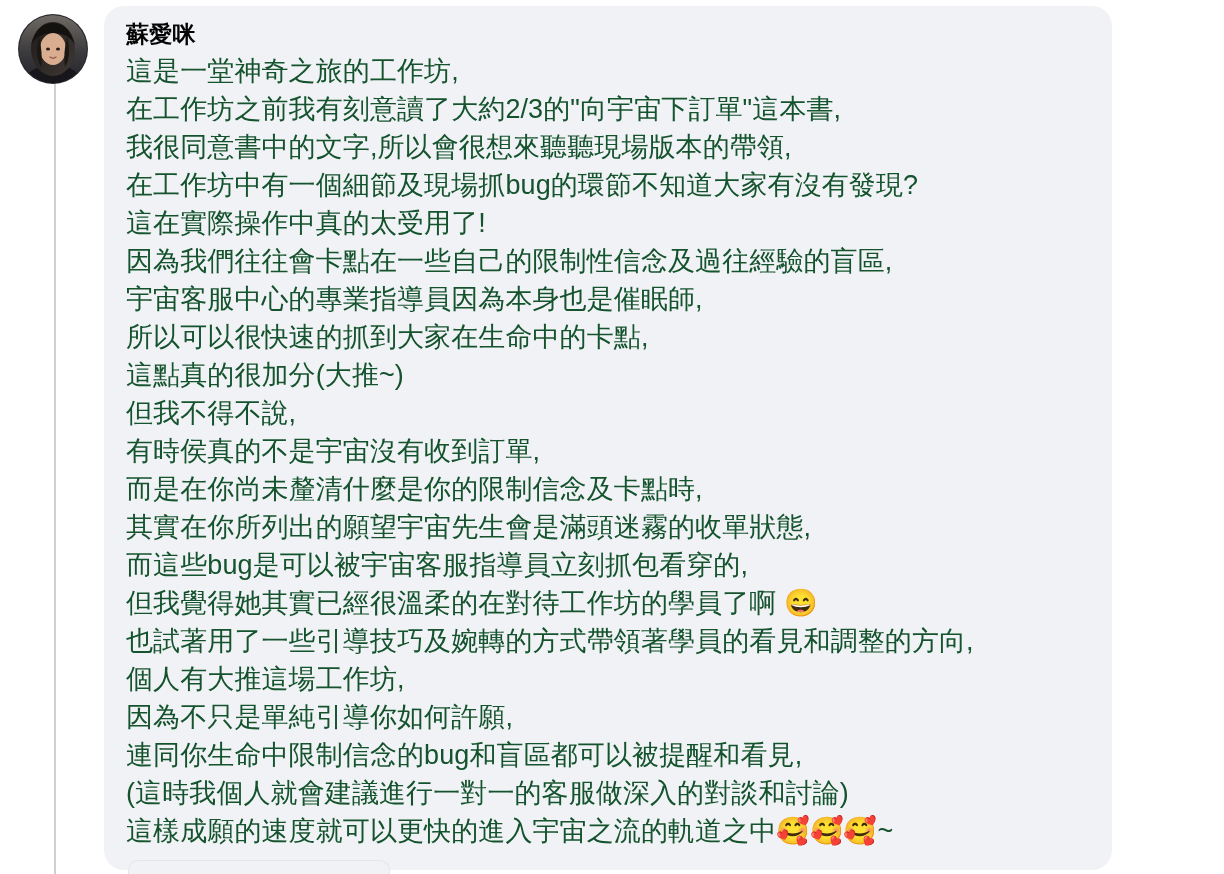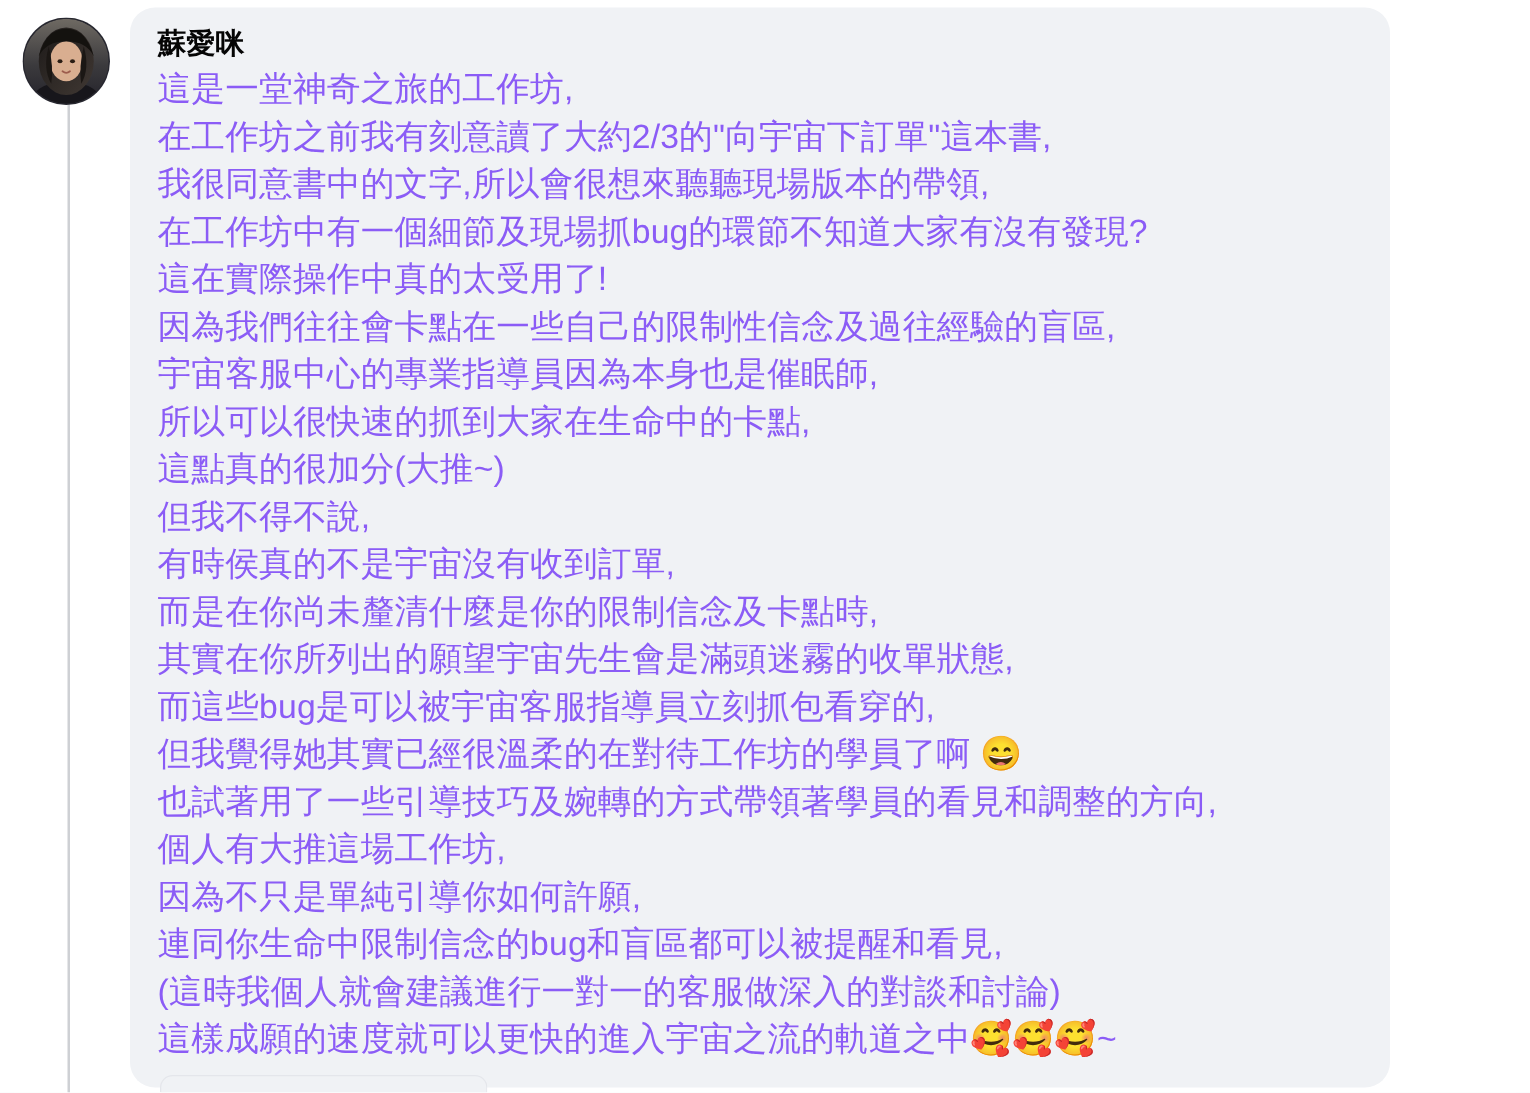--- a/index.html
+++ b/index.html
@@ -76,21 +76,21 @@
     font-weight: 700;
     color: #050505;
     line-height: 1.3;
     margin-bottom: 2px;
     letter-spacing: 0.2px;
   }
 
   .body-text {
     font-size: 27px;
     line-height: 38px;
-    color: #8b5cf6;
+    color: #14532d;
     white-space: pre-wrap;
     word-break: break-word;
     letter-spacing: 0.1px;
   }
 
   
   .bottom-stub {
     position: absolute;
     left: 128px;
     bottom: 0;

